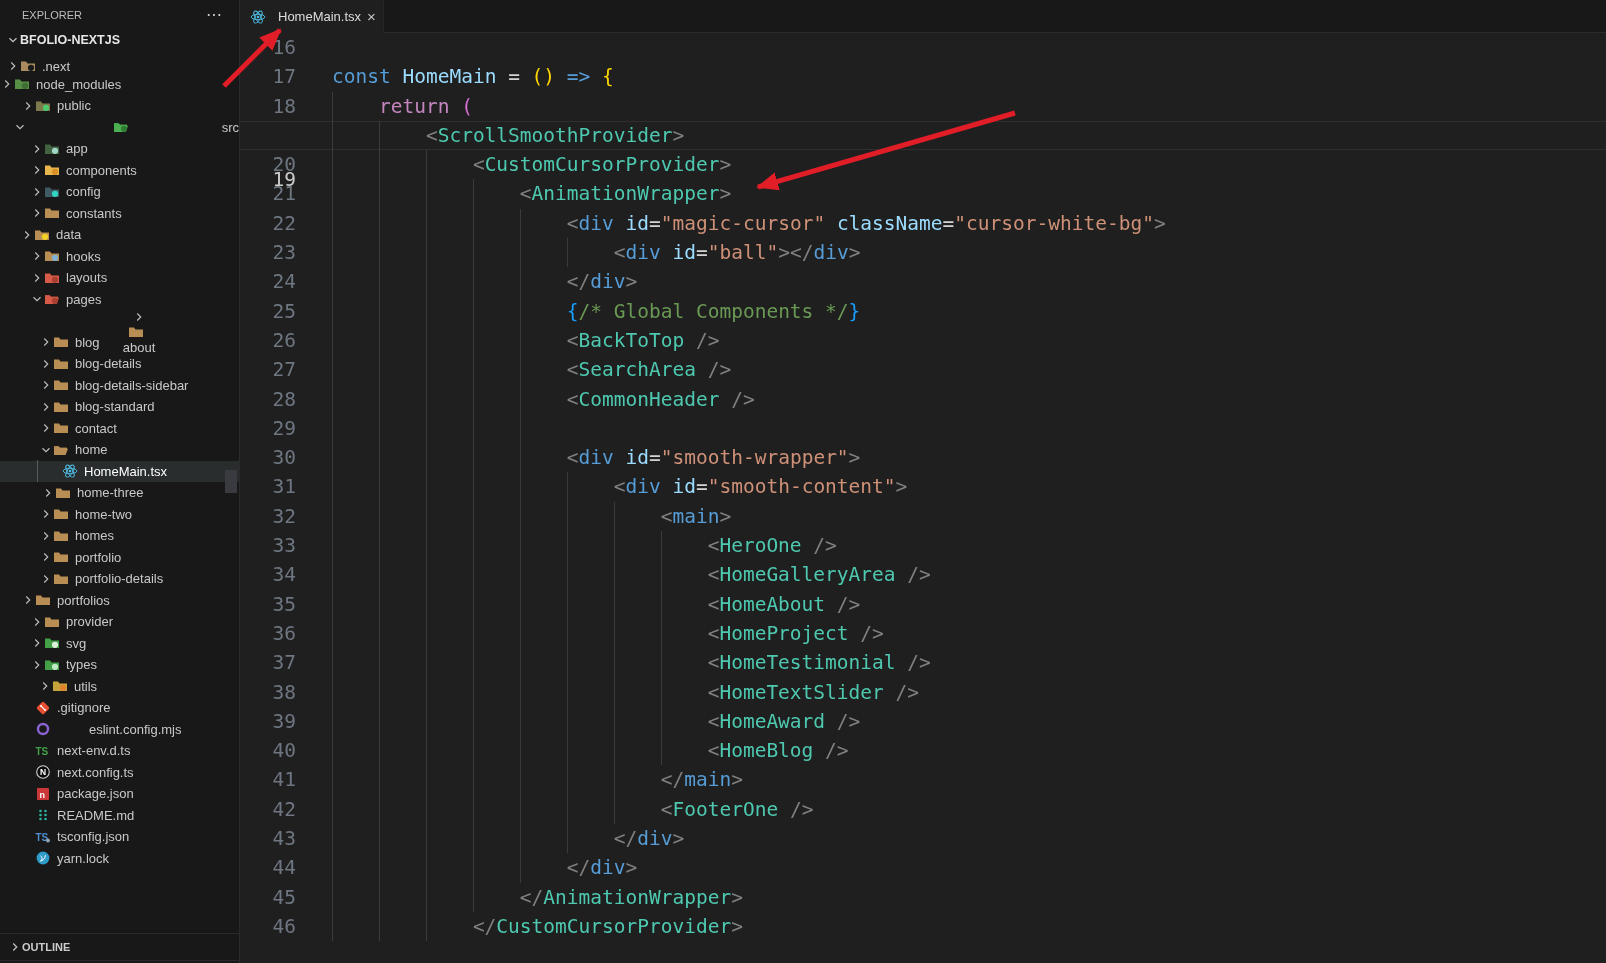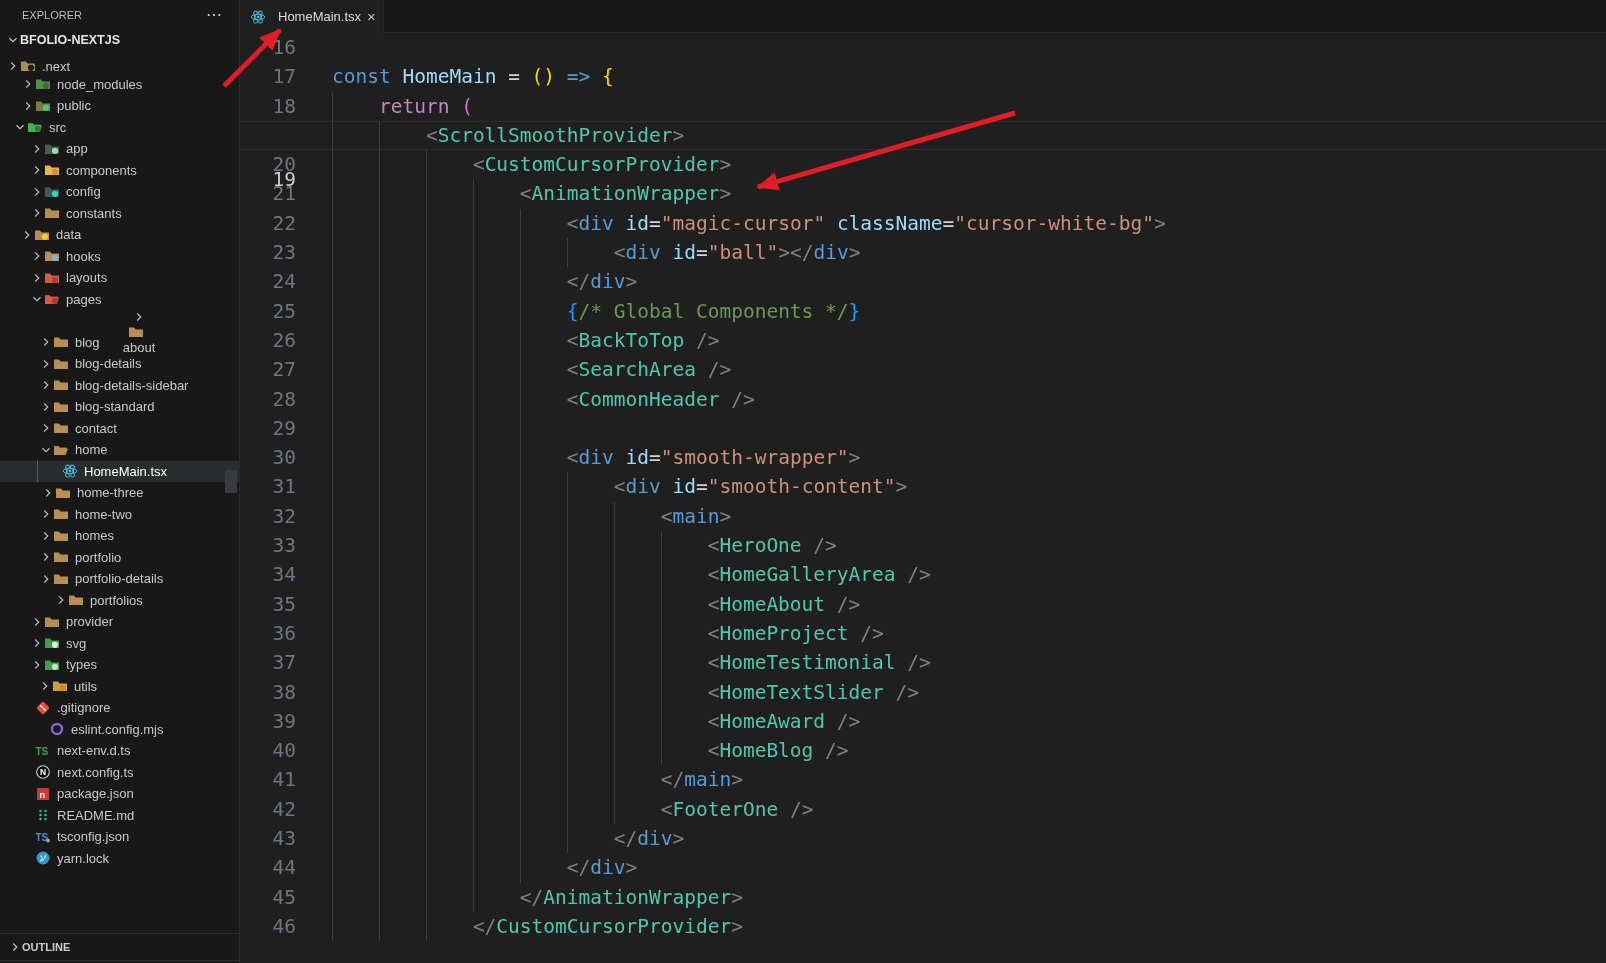--- a/index.html
+++ b/index.html
@@ -77,21 +77,21 @@
             </svg>
           </span>
           <span class="ficon">
             <svg width="16" height="16" viewBox="0 0 16 16">
               <path d="M1 3.6 L6 3.6 L7.5 5.4 L15 5.4 L15 13 L1 13 Z" fill="#A98B5E"></path>
               <circle cx="11" cy="9.8" r="3.1" fill="#1B1B1B"></circle>
             </svg>
           </span>
           <span>.next</span>
         </div>
-        <div class="trow" style="padding-left: 21px;">
+        <div class="trow" style="">
           <span class="chev">
             <svg width="14" height="14" viewBox="0 0 16 16">
               <polyline points="6,4 10,8 6,12" fill="none" stroke="#BFBFBF" stroke-width="1.3"></polyline>
             </svg>
           </span>
           <span class="ficon">
             <svg width="16" height="16" viewBox="0 0 16 16">
               <path d="M1 3.6 L6 3.6 L7.5 5.4 L15 5.4 L15 13 L1 13 Z" fill="#568F46"></path>
               <circle cx="11" cy="9.8" r="3.1" fill="#3E6E33"></circle>
             </svg>
@@ -105,21 +105,21 @@
             </svg>
           </span>
           <span class="ficon">
             <svg width="16" height="16" viewBox="0 0 16 16">
               <path d="M1 3.6 L6 3.6 L7.5 5.4 L15 5.4 L15 13 L1 13 Z" fill="#7C7A4A"></path>
               <circle cx="11" cy="9.8" r="3.1" fill="#4BCB6E"></circle>
             </svg>
           </span>
           <span>public</span>
         </div>
-        <div class="trow" style="padding-left: 13px;">
+        <div class="trow" style="padding-left: 13px; justify-content: space-between;">
           <span class="chev">
             <svg width="14" height="14" viewBox="0 0 16 16">
               <polyline points="4,6 8,10 12,6" fill="none" stroke="#BFBFBF" stroke-width="1.3"></polyline>
             </svg>
           </span>
           <span class="ficon">
             <svg width="16" height="16" viewBox="0 0 16 16">
               <path d="M1 4.2 L5.6 4.2 L7 5.8 L14 5.8 L14 6.8 L15 6.8 L12.6 13 L1 13 Z" fill="#4CAF50"></path>
               <path d="M1 4.2 L1 12 L3 6.8 L14 6.8 L14 5.8 L7 5.8 L5.6 4.2 Z" fill="#4CAF50" opacity="0.75"></path>
               <circle cx="11" cy="9.8" r="3.1" fill="#2E7D32"></circle>
@@ -402,21 +402,21 @@
               <polyline points="6,4 10,8 6,12" fill="none" stroke="#BFBFBF" stroke-width="1.3"></polyline>
             </svg>
           </span>
           <span class="ficon">
             <svg width="16" height="16" viewBox="0 0 16 16">
               <path d="M1 3.6 L6 3.6 L7.5 5.4 L15 5.4 L15 13 L1 13 Z" fill="#B98E55"></path>
             </svg>
           </span>
           <span>portfolio-details</span>
         </div>
-        <div class="trow" style="padding-left: 54px;">
+        <div class="trow" style="padding-left: 21px;">
           <span class="chev">
             <svg width="14" height="14" viewBox="0 0 16 16">
               <polyline points="6,4 10,8 6,12" fill="none" stroke="#BFBFBF" stroke-width="1.3"></polyline>
             </svg>
           </span>
           <span class="ficon">
             <svg width="16" height="16" viewBox="0 0 16 16">
               <path d="M1 3.6 L6 3.6 L7.5 5.4 L15 5.4 L15 13 L1 13 Z" fill="#B98E55"></path>
             </svg>
           </span>
@@ -481,21 +481,21 @@
           <span class="ficon">
             <svg width="16" height="16" viewBox="0 0 16 16">
               <rect x="3.2" y="3.2" width="9.6" height="9.6" rx="1.6" transform="rotate(45 8 8)" fill="#E84E31"></rect>
               <path d="M6.2 6.2 L9.8 9.8" stroke="#fff" stroke-width="1.2"></path>
               <circle cx="6" cy="6" r="1" fill="#fff"></circle>
               <circle cx="10" cy="10" r="1" fill="#fff"></circle>
             </svg>
           </span>
           <span>.gitignore</span>
         </div>
-        <div class="trow" style="padding-left: 49px;">
+        <div class="trow" style="padding-left: 35px; gap: 32px;">
           <span class="ficon">
             <svg width="16" height="16" viewBox="0 0 16 16">
               <circle cx="8" cy="8" r="5" fill="none" stroke="#8A63D2" stroke-width="2.4"></circle>
             </svg>
           </span>
           <span>eslint.config.mjs</span>
         </div>
         <div class="trow" style="padding-left: 35px;">
           <span class="ficon">
             <svg width="16" height="16" viewBox="0 0 16 16">

